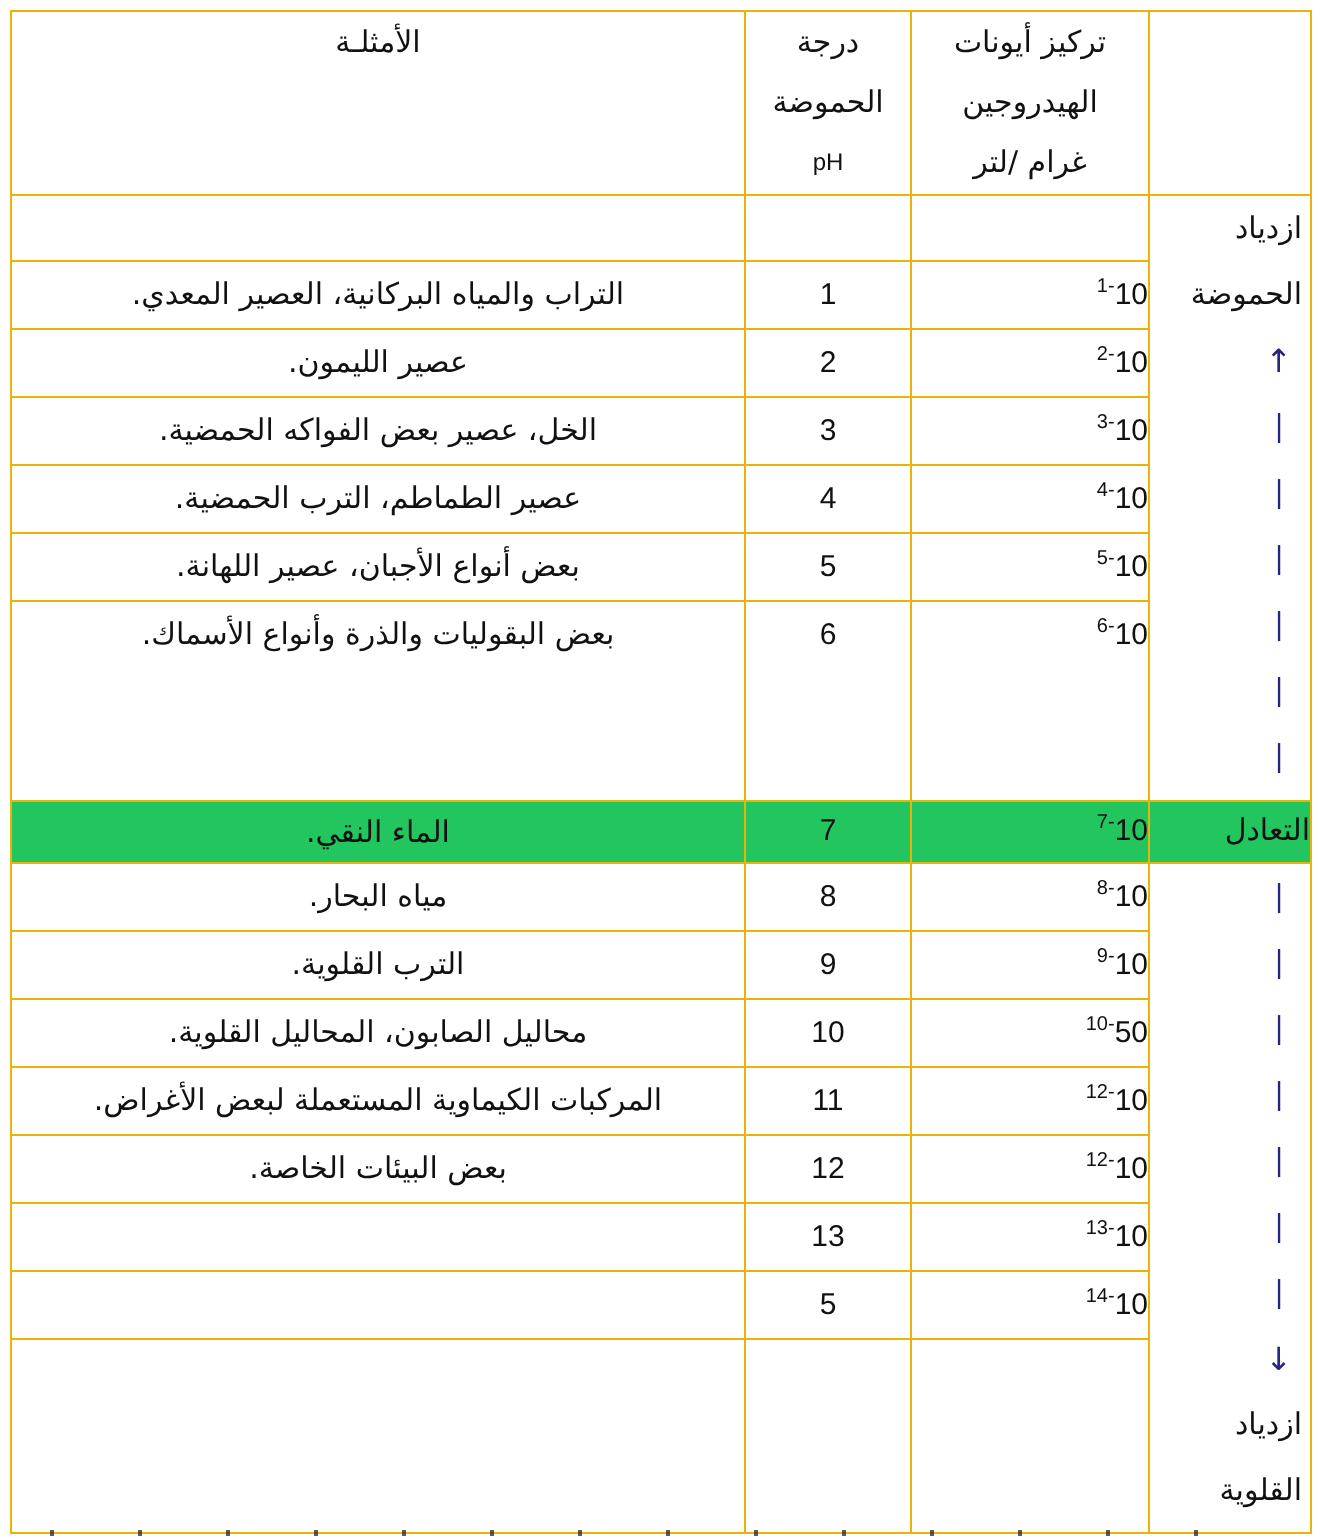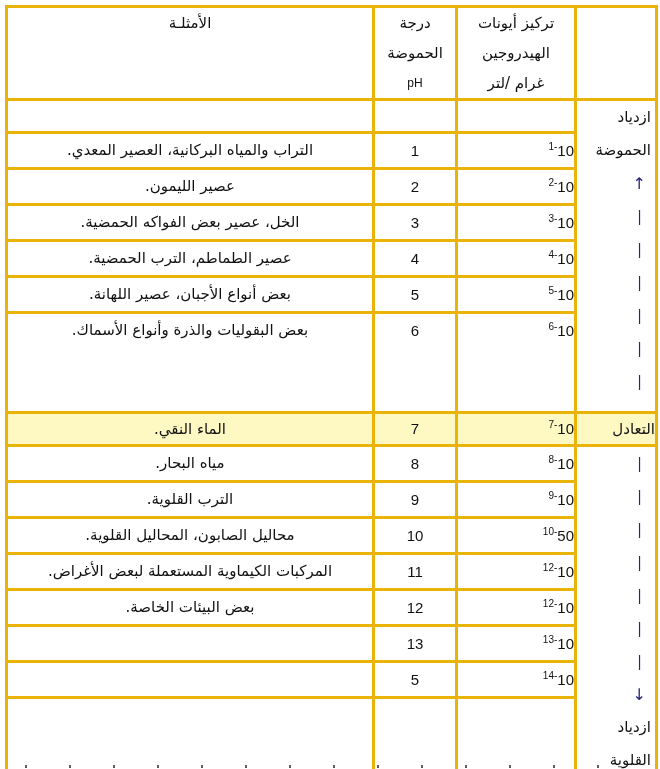--- a/index.html
+++ b/index.html
@@ -6,41 +6,41 @@
   body{
     width:660px;height:769px;background:#ffffff;position:relative;overflow:hidden;
     font-family:"DejaVu Sans", sans-serif;color:#111;
   }
   .ph-table{
     position:absolute;top:5px;left:5px;width:650px;
     border-collapse:collapse;table-layout:fixed;
     direction:rtl;
   }
   .ph-table td{
-    border:3px solid #eab308;padding:0;vertical-align:top;overflow:hidden;
+    border:1px solid #eab308;padding:0;vertical-align:top;overflow:hidden;
     font-size:15px;
   }
   
   tr.h-header{height:92px}
   tr.h-row{height:33px}
   tr.h-tall{height:100px}
   tr.h-green{height:30px}
   tr.h-bottom{height:97px}
   
   .head{text-align:center;line-height:30px;padding-top:2px;}
   .head div{height:30px;}
   .head .latin{font-family:"Liberation Sans","DejaVu Sans",sans-serif;font-size:12px;}
   
   .examples-cell{text-align:center;padding-right:7px;padding-left:4px;line-height:33px;}
   .ph-cell{text-align:center;font-family:"Liberation Sans","DejaVu Sans",sans-serif;font-size:16px;line-height:33px;}
   .conc-cell{text-align:right;font-family:"Liberation Sans","DejaVu Sans",sans-serif;font-size:16px;line-height:33px;}
   .conc-cell sup{font-size:10px;line-height:0;}
   
-  tr.h-green td{background:#fef9c3;line-height:30px;}
-  .neutral-cell{text-align:right;padding-right:4px;}
+  tr.h-green td{background:#22c55e;line-height:30px;}
+  .neutral-cell{text-align:right;padding-right:4px;font-family:Liberation Serif, serif;}
   
   .trend-cell{line-height:33px;}
   .trend-cell .t-text{padding-right:4px;height:33px;}
   .trend-cell .t-mark{padding-right:13px;height:33px;color:#26267E;font-family:"DejaVu Serif",serif;font-size:15px;}
   .trend-cell .t-arrow{padding-right:9px;height:33px;color:#26267E;font-size:16px;}
   
   .clipped-caption{
     position:absolute;top:765px;left:25px;width:610px;height:3px;
     background:repeating-linear-gradient(90deg,#333 0 2px,transparent 2px 44px);
     opacity:.8;

